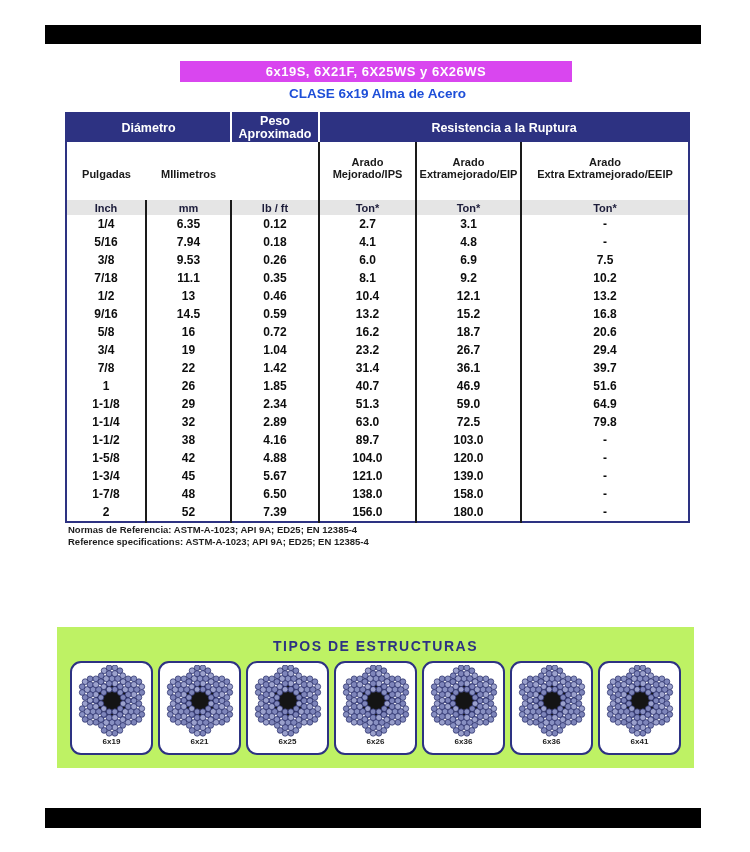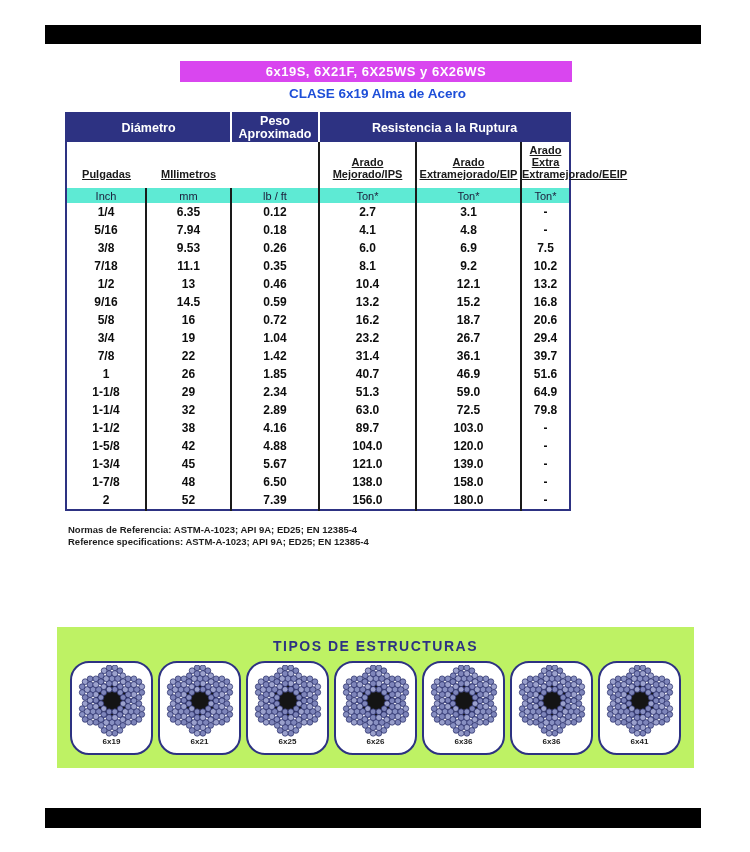--- a/index.html
+++ b/index.html
@@ -9,48 +9,48 @@
   .black-bar{position:absolute;left:45px;width:656px;height:19px;background:#000;}
   .bar-top{top:25px;}
   .bar-bottom{top:808px;height:20px;}
 
   .banner{position:absolute;left:180px;top:61px;width:392px;height:21px;background:#d946ef;
           color:#fff;font-weight:bold;font-size:13px;display:flex;align-items:center;justify-content:center;
           letter-spacing:.5px;}
   .subtitle{position:absolute;left:65px;top:86px;width:625px;text-align:center;
             font-weight:bold;font-size:13.5px;color:#1d4ed8;}
 
-  table.spec{position:absolute;left:65px;top:112px;width:506px;border-collapse:collapse;
+  table.spec{position:absolute;left:65px;top:112px;width:625px;border-collapse:collapse;
              table-layout:fixed;border:2px solid #2d3282;}
   table.spec td,table.spec th{padding:0;margin:0;}
 
   tr.hdr th{background:#2d3282;color:#fff;font-weight:bold;font-size:12.5px;line-height:13px;
             height:28px;text-align:center;vertical-align:middle;}
   th.sep{border-right:2px solid #ffffff;}
 
   tr.sub td{background:#fff;height:38px;vertical-align:bottom;text-align:center;
-            font-weight:bold;font-size:11px;line-height:12px;color:#191919;padding-bottom:8px;text-decoration:underline;}
+            font-weight:bold;font-size:11px;line-height:12px;color:#191919;padding-bottom:20px;}
   tr.sub td.resist{border-left:2px solid #1a1a1a;}
 
-  tr.units td{background:#5eead4;height:15px;text-align:center;font-weight:normal;font-size:11px;
+  tr.units td{background:#e5e5e5;height:15px;text-align:center;font-weight:bold;font-size:11px;
               color:#1c1c3a;border-left:2px solid #1a1a1a;}
   tr.units td:first-child{border-left:none;}
 
   tbody.data td{height:18px;line-height:18px;text-align:center;font-weight:bold;font-size:12px;
                 color:#0d0d0d;border-left:2px solid #1a1a1a;white-space:nowrap;}
   tbody.data td:first-child{border-left:none;}
 
   .footnotes{position:absolute;left:68px;top:524px;font-weight:bold;font-size:9.5px;
              line-height:12px;color:#1d1d1d;}
 
   .structures{position:absolute;left:57px;top:627px;width:637px;height:141px;background:#bef264;}
   .structures-title{text-align:center;margin-top:11px;font-weight:bold;font-size:14px;
                     color:#2d3282;letter-spacing:1.5px;}
   .cards{display:flex;justify-content:center;gap:5px;margin-top:7px;}
-  .card{width:83px;height:94px;background:#fff;border:2px solid #2d3282;border-radius:19px;
+  .card{width:83px;height:94px;background:#fff;border:2px solid #2d3282;border-radius:11px;
         box-sizing:border-box;display:flex;flex-direction:column;align-items:center;justify-content:flex-start;}
   .card svg{width:72px;height:74px;margin-top:2px;}
   .card-label{font-weight:bold;font-size:8px;color:#222;margin-top:-2px;}
 
   .defs-holder{position:absolute;width:0;height:0;overflow:hidden;}
 </style>
 </head>
 <body>
 
 <svg class="defs-holder" aria-hidden="true">

